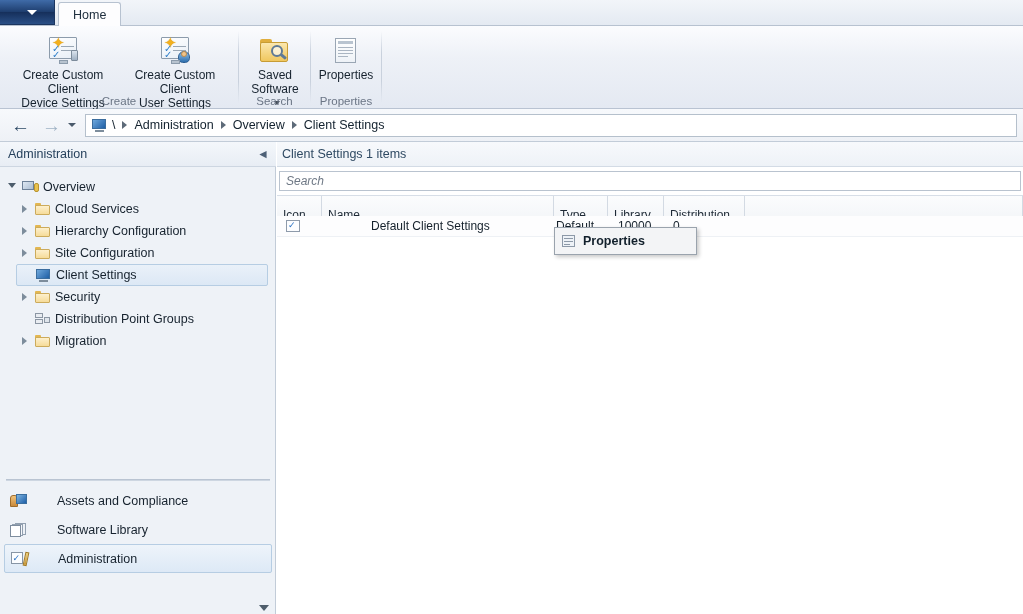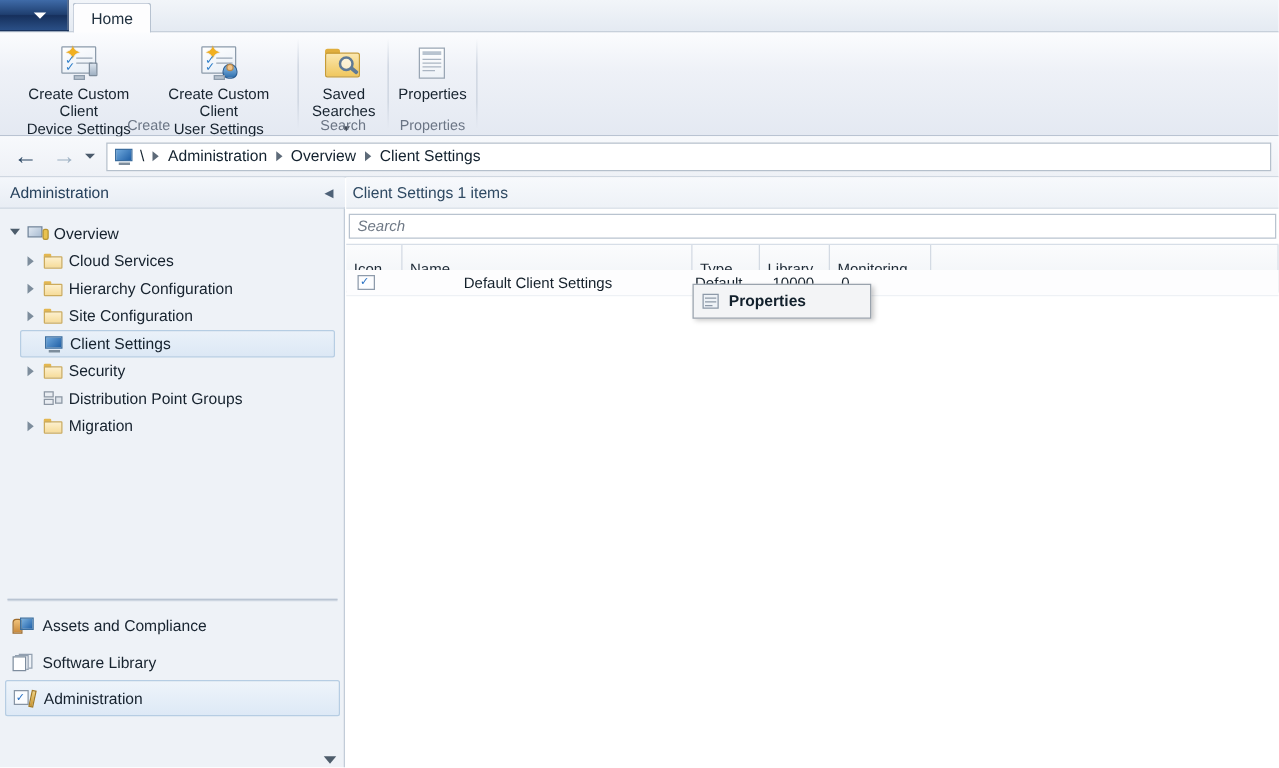--- a/index.html
+++ b/index.html
@@ -199,21 +199,21 @@
 
   
   .wsdivider {
     position: absolute; left: 6px; top: 337px; width: 264px; height: 2px;
     background: #cdd6e1; border-top: 1px solid #b9c4d2;
   }
   .wslist { position: absolute; left: 0; top: 344px; width: 276px; }
   .wsitem {
     position: relative; height: 29px; margin: 0 4px;
     display: flex; align-items: center;
-    font-size: 12.5px; color: #16222e;
+    font-size: 12.5px; color: #16222e; gap: 23px;
   }
   .wsitem.sel {
     background: linear-gradient(to bottom, #eef4fa 0%, #dde9f6 100%);
     border: 1px solid #b6cde3; border-radius: 2px;
   }
   .wsicon { width: 28px; display: flex; align-items: center; justify-content: center; flex: 0 0 28px; }
   .wslabel { margin-left: 2px; }
   .navscroll-down {
     position: absolute; right: 6px; bottom: 3px;
     width: 0; height: 0;
@@ -401,21 +401,21 @@
           <div class="ricon">
             <div class="ri-savedsearch">
               <div class="f-tab"></div>
               <div class="f-body"></div>
               <div class="lens"></div>
               <div class="handle"></div>
             </div>
           </div>
           <div class="rlabel">
             <span>Saved</span><br>
-            <span>Searches</span><span class="dropcaret"></span>
+            <span>Software</span><span class="dropcaret"></span>
           </div>
         </div>
         <div class="glabel">Search</div>
       </div>
 
       <div class="rsep" style="left:310px;"></div>
 
       <div class="rgroup" style="left:311px; width:70px;">
         <div class="rbtn" style="left:6px; width:58px;">
           <div class="ricon">
@@ -634,21 +634,21 @@
 
         <span>Name</span>
       </div>
       <div class="hcell" style="width:54px;">
         <span>Type</span>
       </div>
       <div class="hcell" style="width:56px;">
         <span>Library</span>
       </div>
       <div class="hcell" style="width:81px;">
-        <span>Monitoring</span>
+        <span>Distribution</span>
       </div>
       <div class="hcell pfill"></div>
     </div>
 
     <div class="gridrow">
       <div class="dcell" style="width:45px; padding-left:9px;">
         <span class="rowicon">
           <span class="pg"></span>
             <span class="ck">✓</span>
         </span>

